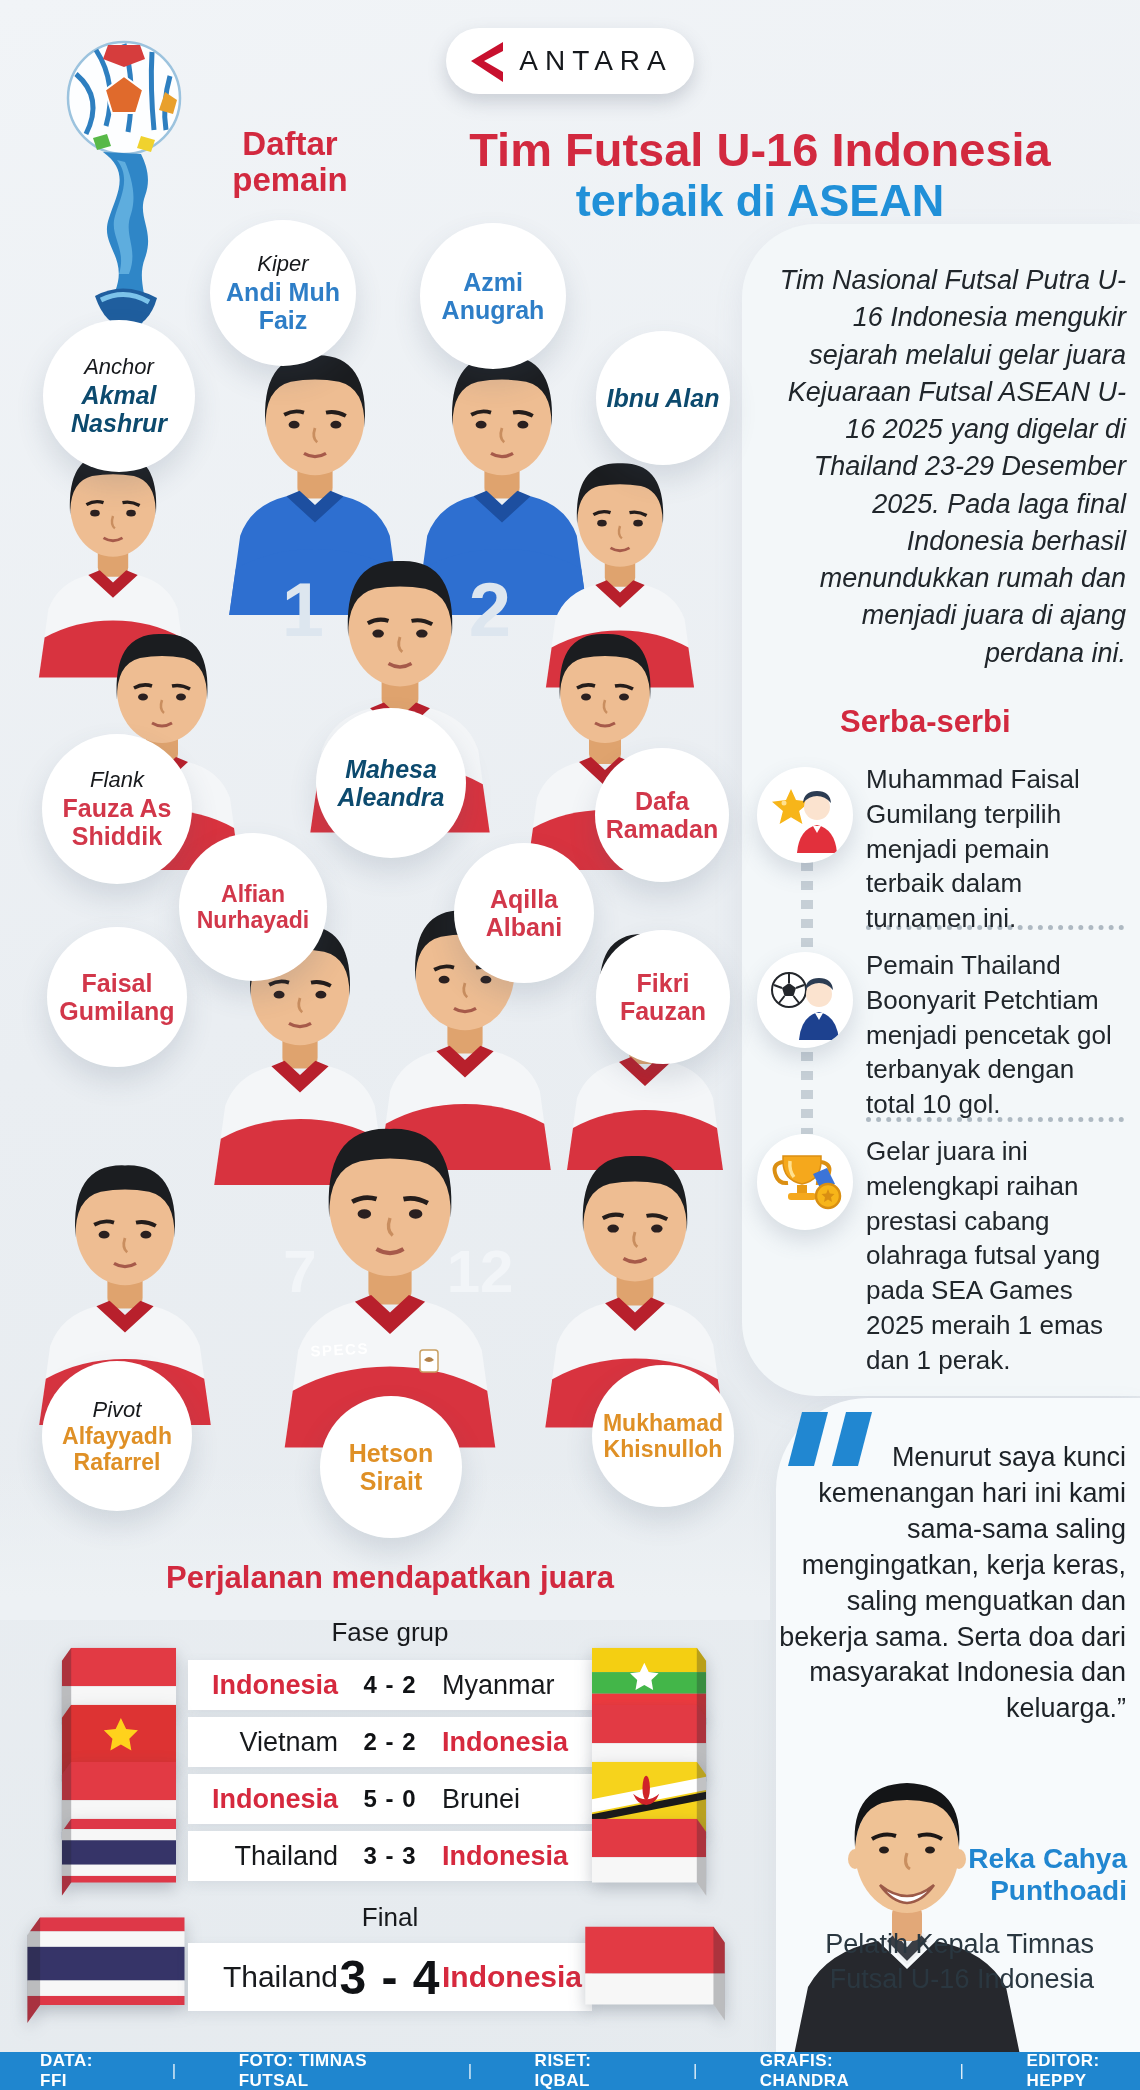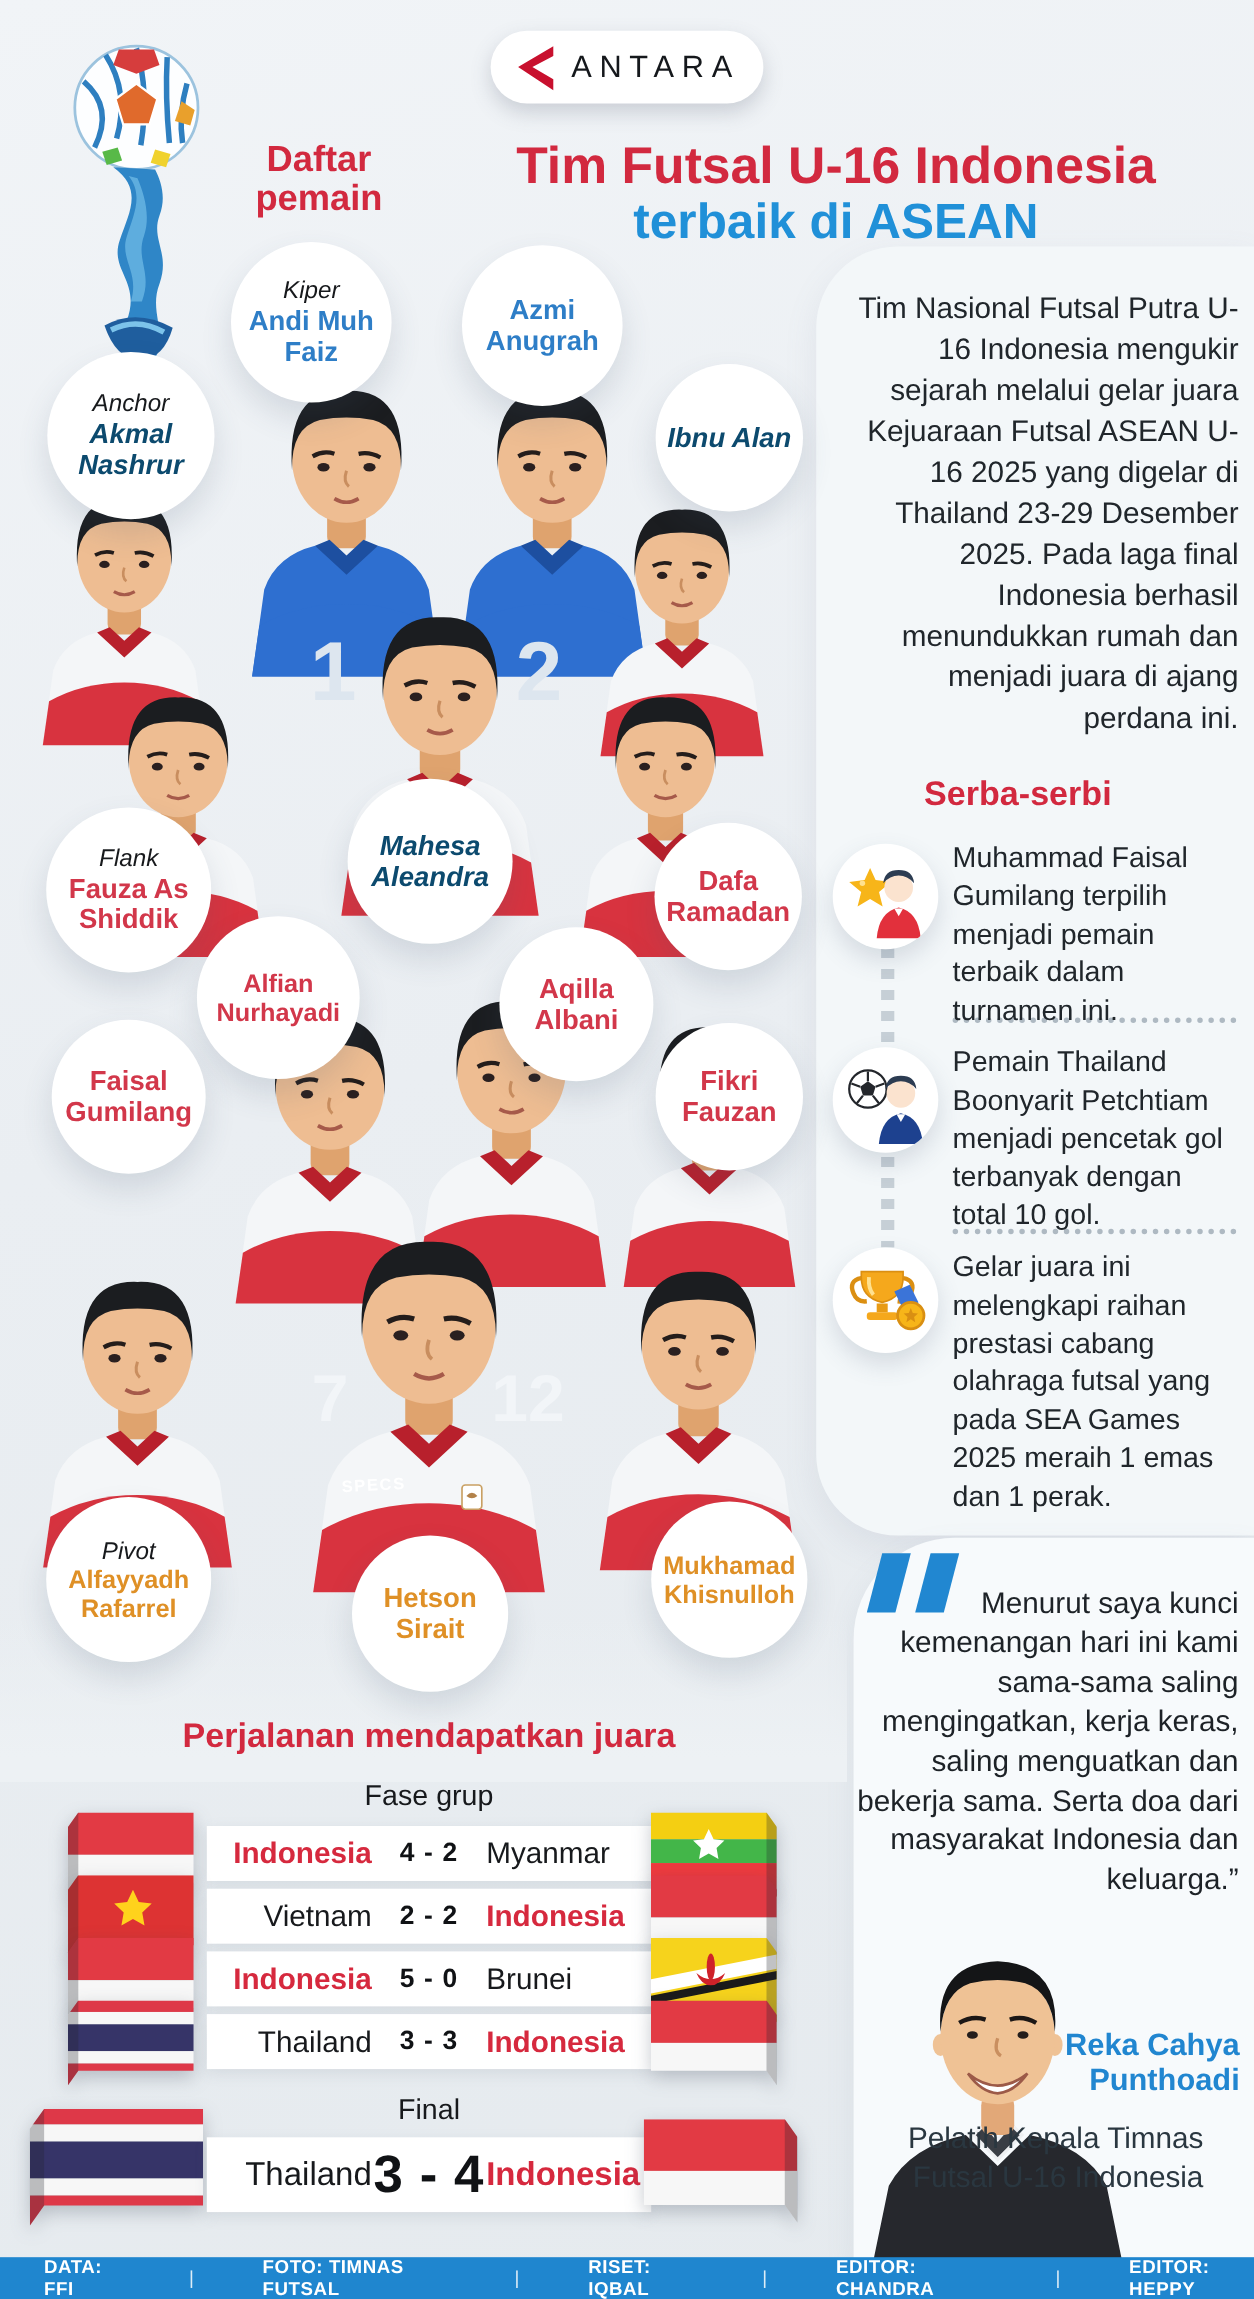--- a/index.html
+++ b/index.html
@@ -16,21 +16,21 @@
 
   
   .brand-pill{left:446px;top:28px;width:248px;height:66px;background:#fff;border-radius:34px;
     box-shadow:0 8px 18px rgba(90,100,120,.25);display:flex;align-items:center;justify-content:center;gap:12px;z-index:7;}
   .brand-word{font-size:28px;letter-spacing:7px;color:#15181c;}
   .daftar{left:200px;top:126px;width:180px;text-align:center;font-size:33px;font-weight:bold;
     color:#d2293f;line-height:1.08;z-index:6;}
   .title{left:392px;top:124px;width:736px;text-align:center;line-height:1.1;z-index:6;}
   .title .t1{font-size:47px;font-weight:bold;color:#d2293f;display:block;}
   .title .t2{font-size:45px;font-weight:bold;color:#2090d8;display:block;}
-  .intro{left:764px;top:262px;width:362px;font-size:27px;line-height:1.38;text-align:right;color:#20262b;z-index:6;}
+  .intro{left:764px;top:262px;width:362px;font-size:27px;line-height:1.38;text-align:right;color:#20262b;z-index:6;font-style:italic;}
 
   
   .facts-head{left:840px;top:704px;font-size:31px;font-weight:bold;color:#d2293f;z-index:6;}
   .fact-icon{width:96px;height:96px;border-radius:50%;background:#fff;
     box-shadow:0 10px 22px rgba(70,90,115,.18);z-index:5;}
   .fact-text{left:866px;width:260px;font-size:26px;line-height:1.34;color:#20262b;z-index:6;}
   .connector{left:801px;width:12px;background:repeating-linear-gradient(180deg,#c6cfd6 0 9px,transparent 9px 19px);z-index:4;}
   .dotsep{left:866px;width:258px;height:0;border-top:5px dotted #aeb9c2;z-index:4;}
 
   
@@ -381,18 +381,18 @@
       <use href="#f-id"></use>
     </svg>
 
   <div class="abs footer">
     <span>DATA: FFI</span>
     <span class="sep">|</span>
     <span>FOTO: TIMNAS FUTSAL</span>
     <span class="sep">|</span>
     <span>RISET: IQBAL</span>
     <span class="sep">|</span>
-    <span>EDITOR: CHANDRA</span>
+    <span>GRAFIS: CHANDRA</span>
     <span class="sep">|</span>
     <span>EDITOR: HEPPY</span>
   </div>
 
 </div>
 
 </body></html>

